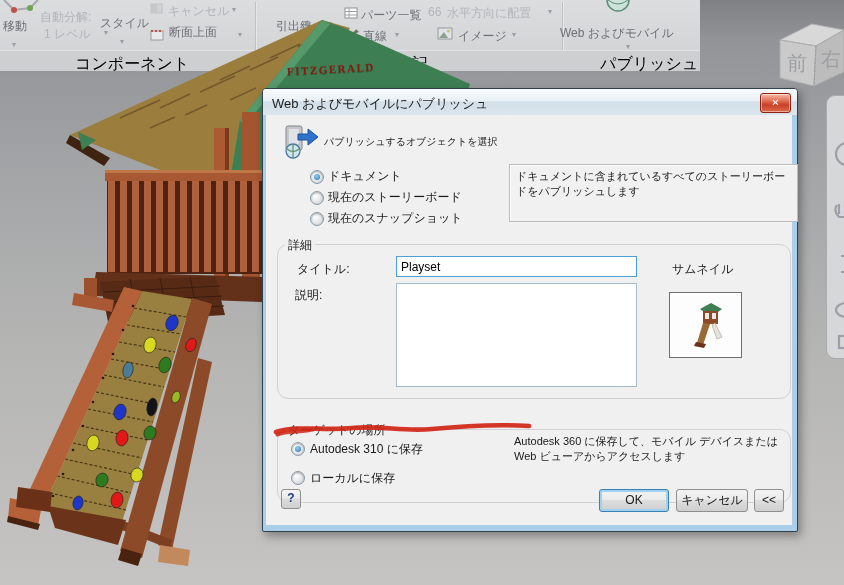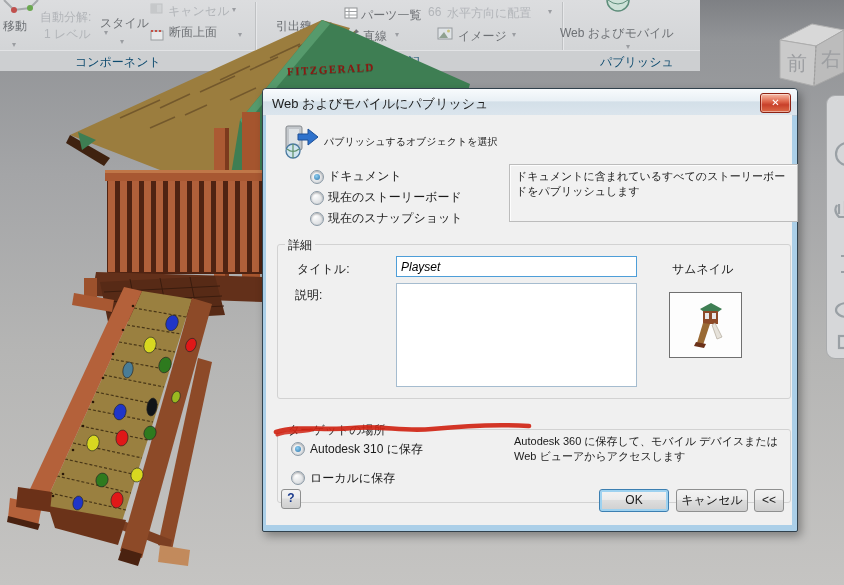--- a/index.html
+++ b/index.html
@@ -8,21 +8,21 @@
     background:linear-gradient(180deg,#7e8084 0%,#929497 7%,#a4a5a7 30%,#b5b5b4 60%,#c5c4c2 100%);}
   
   #ribbon{position:absolute;left:0;top:0;width:700px;height:70px;
     background:linear-gradient(180deg,#dcdddf,#d3d5d7 70%,#cfd1d3);border-bottom:1px solid #85878a;z-index:1;}
   .rb-item{position:absolute;font-size:12px;white-space:nowrap;}
   .rb-dark{color:#6d7074;}
   .rb-dis{color:#b2b5b9;}
   .rb-caret{position:absolute;font-size:8px;color:#9a9da1;}
   .rb-sep{position:absolute;top:2px;height:64px;width:1px;background:#bfc1c3;border-right:1px solid #e6e7e9;}
   #rb-strip{position:absolute;left:0;top:50px;width:700px;height:20px;background:#cdcfd1;border-top:1px solid #e2e3e5;}
-  .rb-group{position:absolute;top:3px;font-size:12px;color:#0c4a6e;}
+  .rb-group{position:absolute;top:3px;font-size:16px;color:#000000;}
   
   #model-svg{position:absolute;left:0;top:0;z-index:2;pointer-events:none;}
   #roof-brand{position:absolute;left:287px;top:63px;z-index:3;transform:rotate(-3deg);
     font-size:11px;font-weight:bold;letter-spacing:1.5px;color:#8e1710;
     font-family:"Liberation Serif","DejaVu Serif",serif;text-shadow:0 1px 0 rgba(0,0,0,.25);}
   
   #viewcube{position:absolute;left:770px;top:12px;z-index:2;}
   .cube-txt{font-size:20px;fill:#9d9fa2;font-family:"Liberation Sans","DejaVu Sans",sans-serif;}
   
   #navbar{position:absolute;left:826px;top:95px;width:34px;height:262px;z-index:2;
@@ -39,21 +39,21 @@
     background:linear-gradient(180deg,#f6bca8,#e06a4f 40%,#c8402a 60%,#dd6a47);
     border:1px solid #8e2213;color:#fff;font-size:10px;font-weight:bold;text-align:center;line-height:17px;
     box-shadow:inset 0 0 0 1px rgba(255,255,255,.45);cursor:default;}
   #client{position:absolute;left:3px;top:26px;width:526px;height:410px;background:#f0f0f0;font-size:12px;color:#1a1a1a;}
   .dlg-abs{position:absolute;}
   .radio{position:absolute;width:12px;height:12px;border-radius:50%;
     background:radial-gradient(circle at 35% 30%,#ffffff,#dcdfe2 70%,#c8ccd0);
     border:1px solid #8a99a6;box-shadow:inset 0 1px 2px rgba(0,0,0,.3);}
   .radio.sel::after{content:"";position:absolute;left:3px;top:3px;width:6px;height:6px;border-radius:50%;
     background:radial-gradient(circle at 40% 35%,#8fd0f2,#2d74ab);}
-  .grp{position:absolute;border:1px solid #d2d2d2;border-radius:3px;}
+  .grp{position:absolute;border:1px solid #d2d2d2;border-radius:11px;}
   .grp-legend{position:absolute;top:-8px;left:7px;background:#f0f0f0;padding:0 3px;font-size:12px;color:#1a1a1a;}
   #info-box{position:absolute;border:1px solid #bcbcbc;background:#f1f1f1;
     box-shadow:inset 1px 1px 0 #fdfdfd;font-size:11px;line-height:15px;color:#1a1a1a;padding:4px 6px;}
   #title-input{position:absolute;border:1px solid #4e9ed8;background:#fff;font-size:12px;padding:2px 4px;
     font-family:"Liberation Sans","DejaVu Sans",sans-serif;box-sizing:border-box;}
   #desc-input{position:absolute;border:1px solid #a5bccf;background:#fff;resize:none;box-sizing:border-box;
     font-family:"Liberation Sans","DejaVu Sans",sans-serif;font-size:12px;}
   #thumb-box{position:absolute;border:1px solid #707070;background:#fdfdfd;}
   .btn{position:absolute;background:linear-gradient(180deg,#f3f3f3,#ebebeb 45%,#dddddd 50%,#cfcfcf);
     border:1px solid #8e8f8f;border-radius:3px;font-size:12px;color:#1a1a1a;text-align:center;cursor:default;
@@ -284,21 +284,21 @@
       <div class="dlg-abs lbl" style="left:62px;top:74px">現在のストーリーボード</div>
       <div class="radio" style="left:44px;top:97px"></div>
       <div class="dlg-abs lbl" style="left:62px;top:95px">現在のスナップショット</div>
 
       <div id="info-box" style="left:243px;top:49px;width:275px;height:48px">ドキュメントに含まれているすべてのストーリーボードをパブリッシュします</div>
 
       <div class="grp" style="left:11px;top:129px;width:512px;height:153px">
         <div class="grp-legend">詳細</div>
       </div>
       <div class="dlg-abs lbl" style="left:31px;top:146px">タイトル:</div>
-      <input id="title-input" style="left: 130px; top: 141px; width: 241px; height: 21px; font-style: italic;" value="Playset">
+      <input id="title-input" style="left: 130px; top: 141px; width: 241px; height: 21px;" value="Playset">
       <div class="dlg-abs lbl" style="left:29px;top:172px">説明:</div>
       <textarea id="desc-input" style="left: 130px; top: 168px; width: 241px; height: 104px;"></textarea>
       <div class="dlg-abs lbl" style="left:406px;top:146px">サムネイル</div>
       <div id="thumb-box" style="left:403px;top:177px;width:71px;height:64px">
         <svg width="71" height="64">
           <polygon points="30,16 41,10 52,16 48,19 34,19" fill="#3e7e53"></polygon>
           <rect x="33" y="18" width="15" height="13" fill="#8d4a28"></rect>
           <rect x="35" y="20" width="4" height="6" fill="#e8e8e8"></rect>
             <rect x="42" y="20" width="4" height="6" fill="#e8e8e8"></rect>
           <polygon points="33,30 40,31 33,52 27,50" fill="#9a6a34"></polygon>

